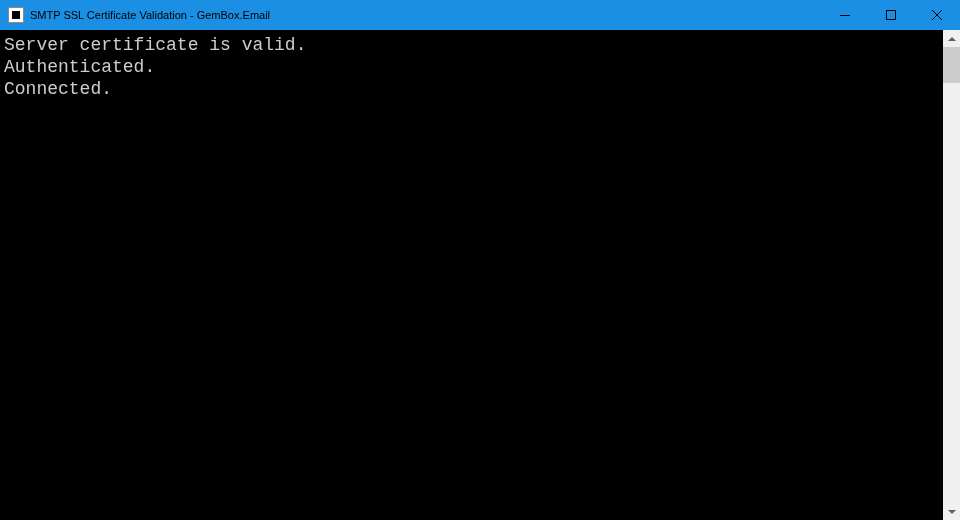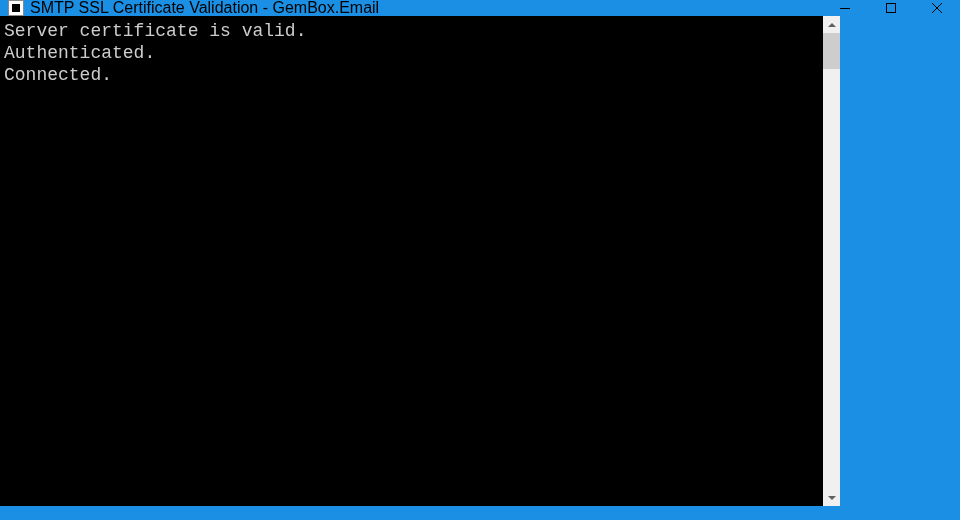--- a/index.html
+++ b/index.html
@@ -4,27 +4,27 @@
   <style>
     * { margin: 0; padding: 0; box-sizing: border-box; }
     body {
       width: 960px;
       height: 520px;
       background: #1a8fe3;
       font-family: "Segoe UI", Tahoma, sans-serif;
       overflow: hidden;
     }
     .titlebar {
-      height: 16px;
+      height: 30px;
       background: #1a8fe3;
       display: flex;
       align-items: center;
       padding-left: 8px;
       color: #000;
-      font-size: 16px;
+      font-size: 11px;
     }
     .titlebar-icon {
       width: 16px;
       height: 16px;
       margin-right: 6px;
       display: inline-flex;
       align-items: center;
       justify-content: center;
       background: #fff;
       border: 1px solid #888;
@@ -52,21 +52,21 @@
       width: 46px;
       height: 100%;
       display: flex;
       align-items: center;
       justify-content: center;
       color: #000;
     }
     .win-btn svg { display: block; }
     .console-wrap {
       position: relative;
-      width: 840px;
+      width: 960px;
       height: 490px;
       background: #000;
       display: flex;
     }
     .console {
       flex: 1;
       background: #000;
       color: #cccccc;
       font-family: Consolas, "Courier New", monospace;
       font-size: 18px;

